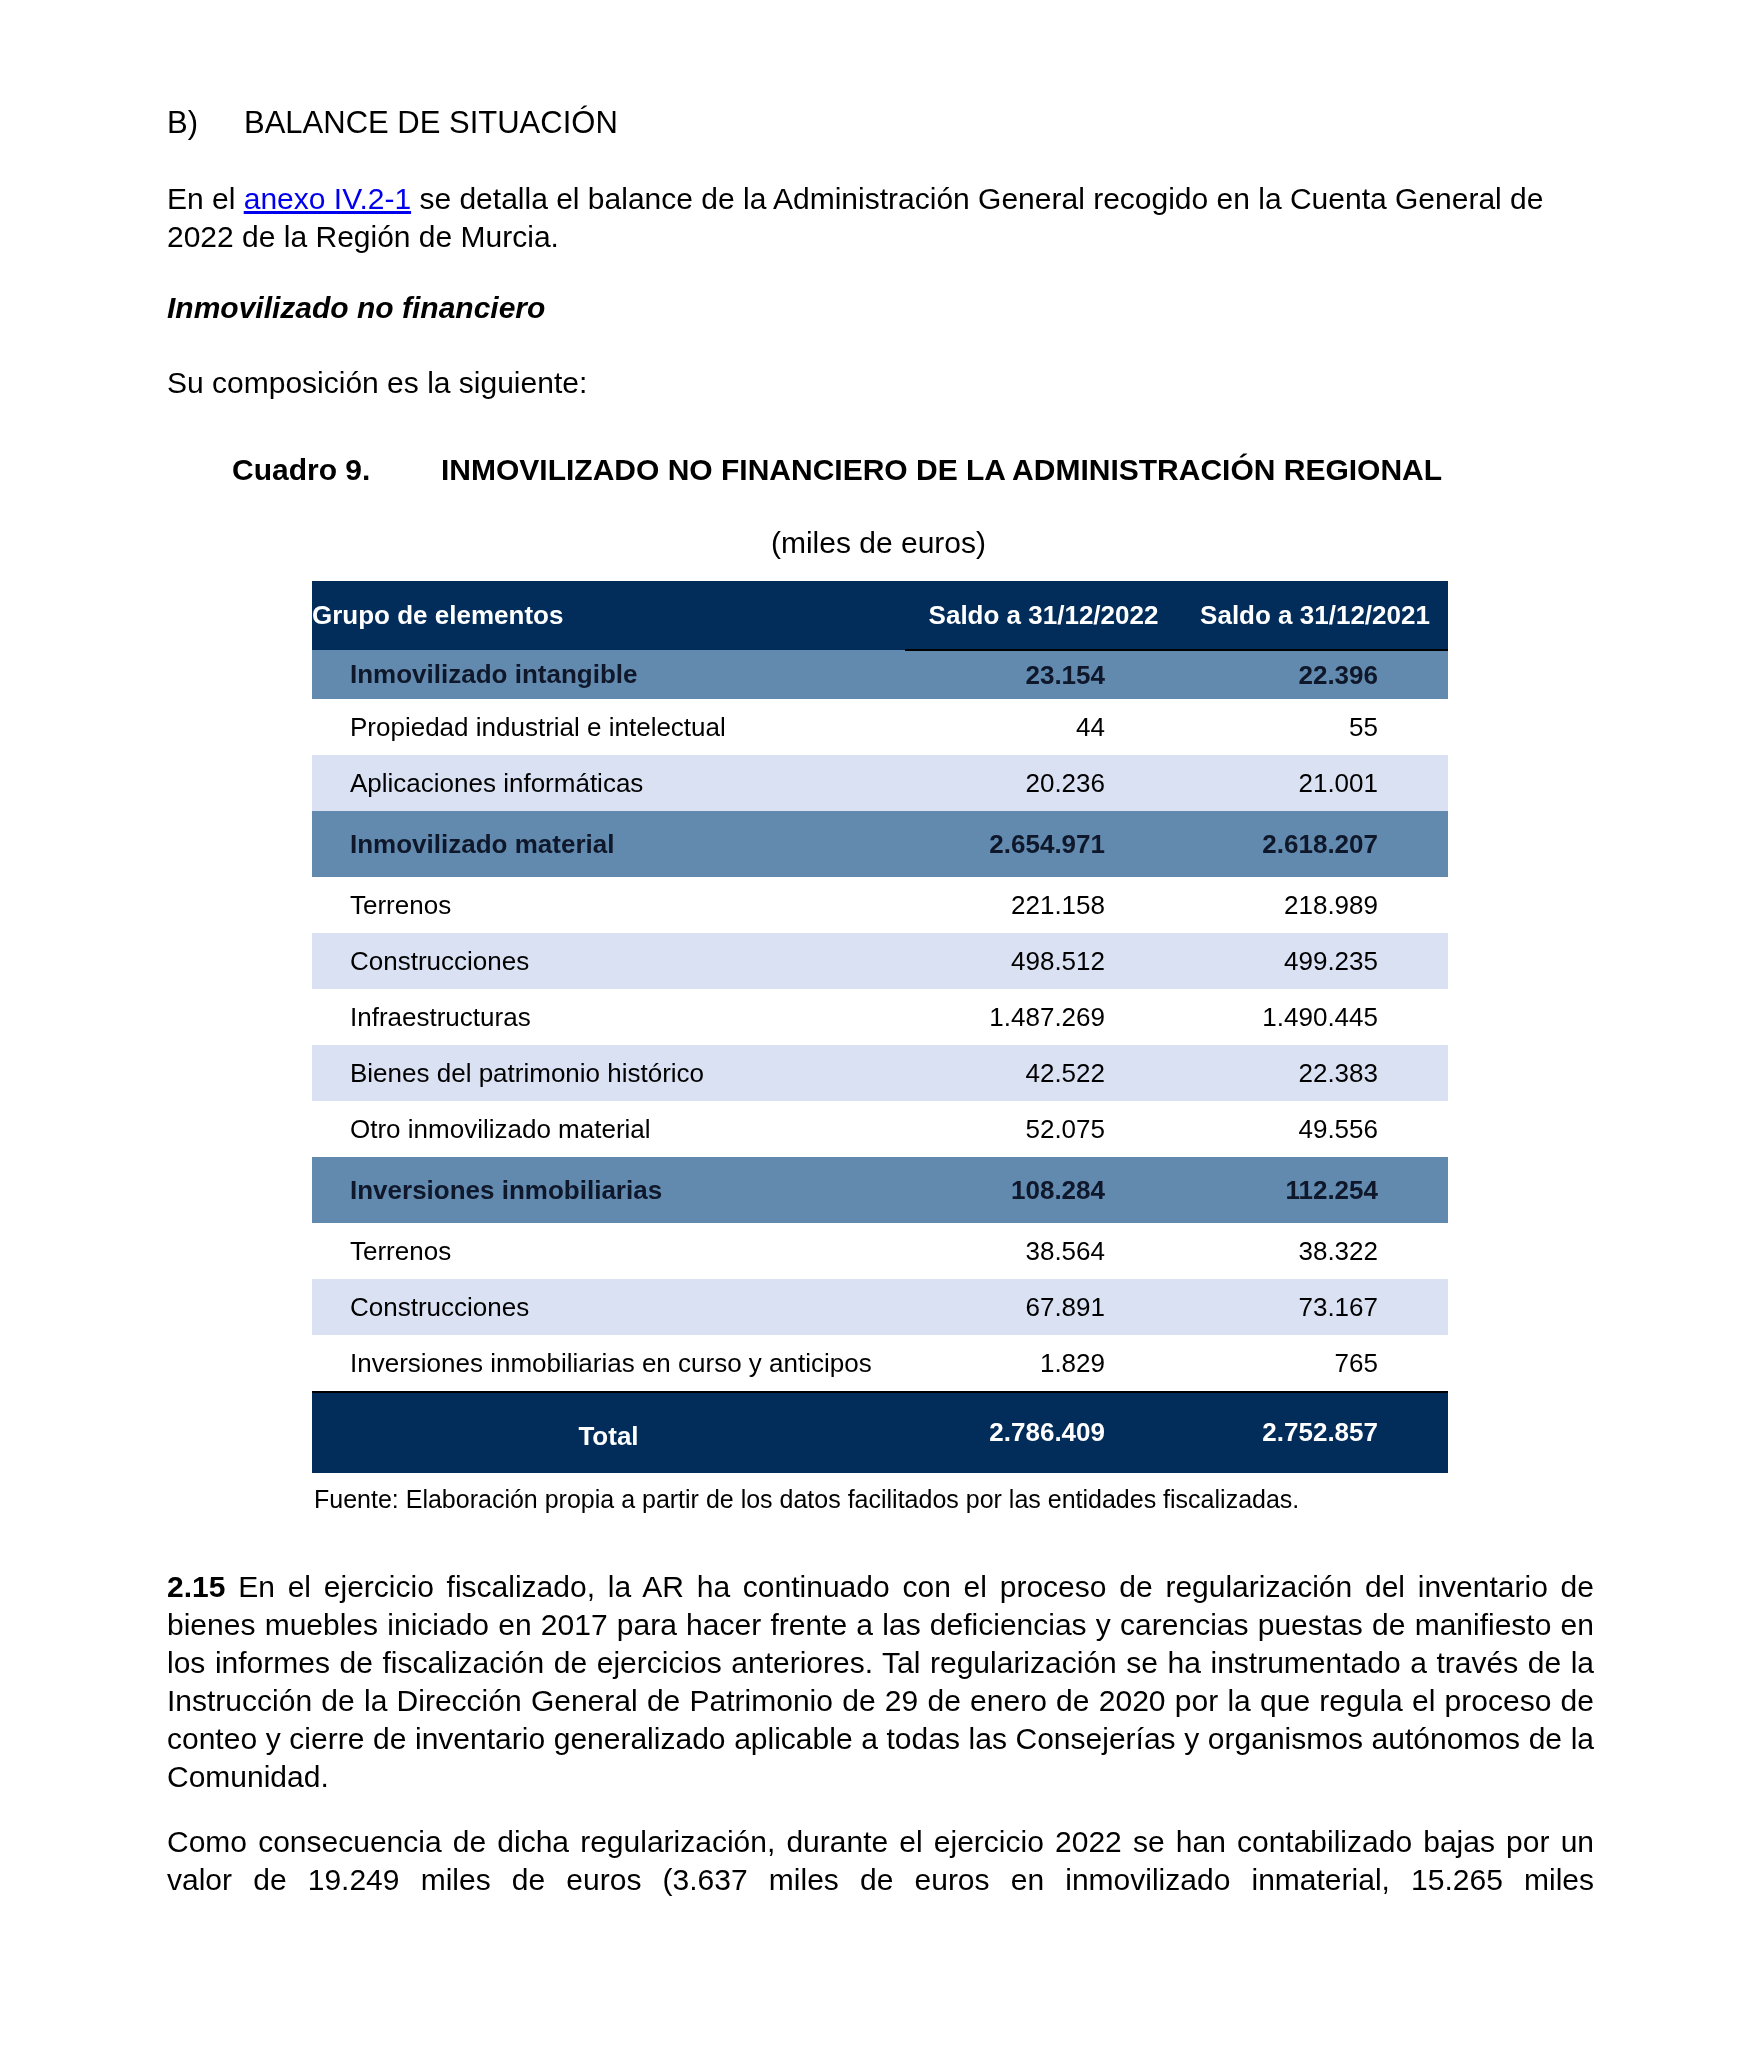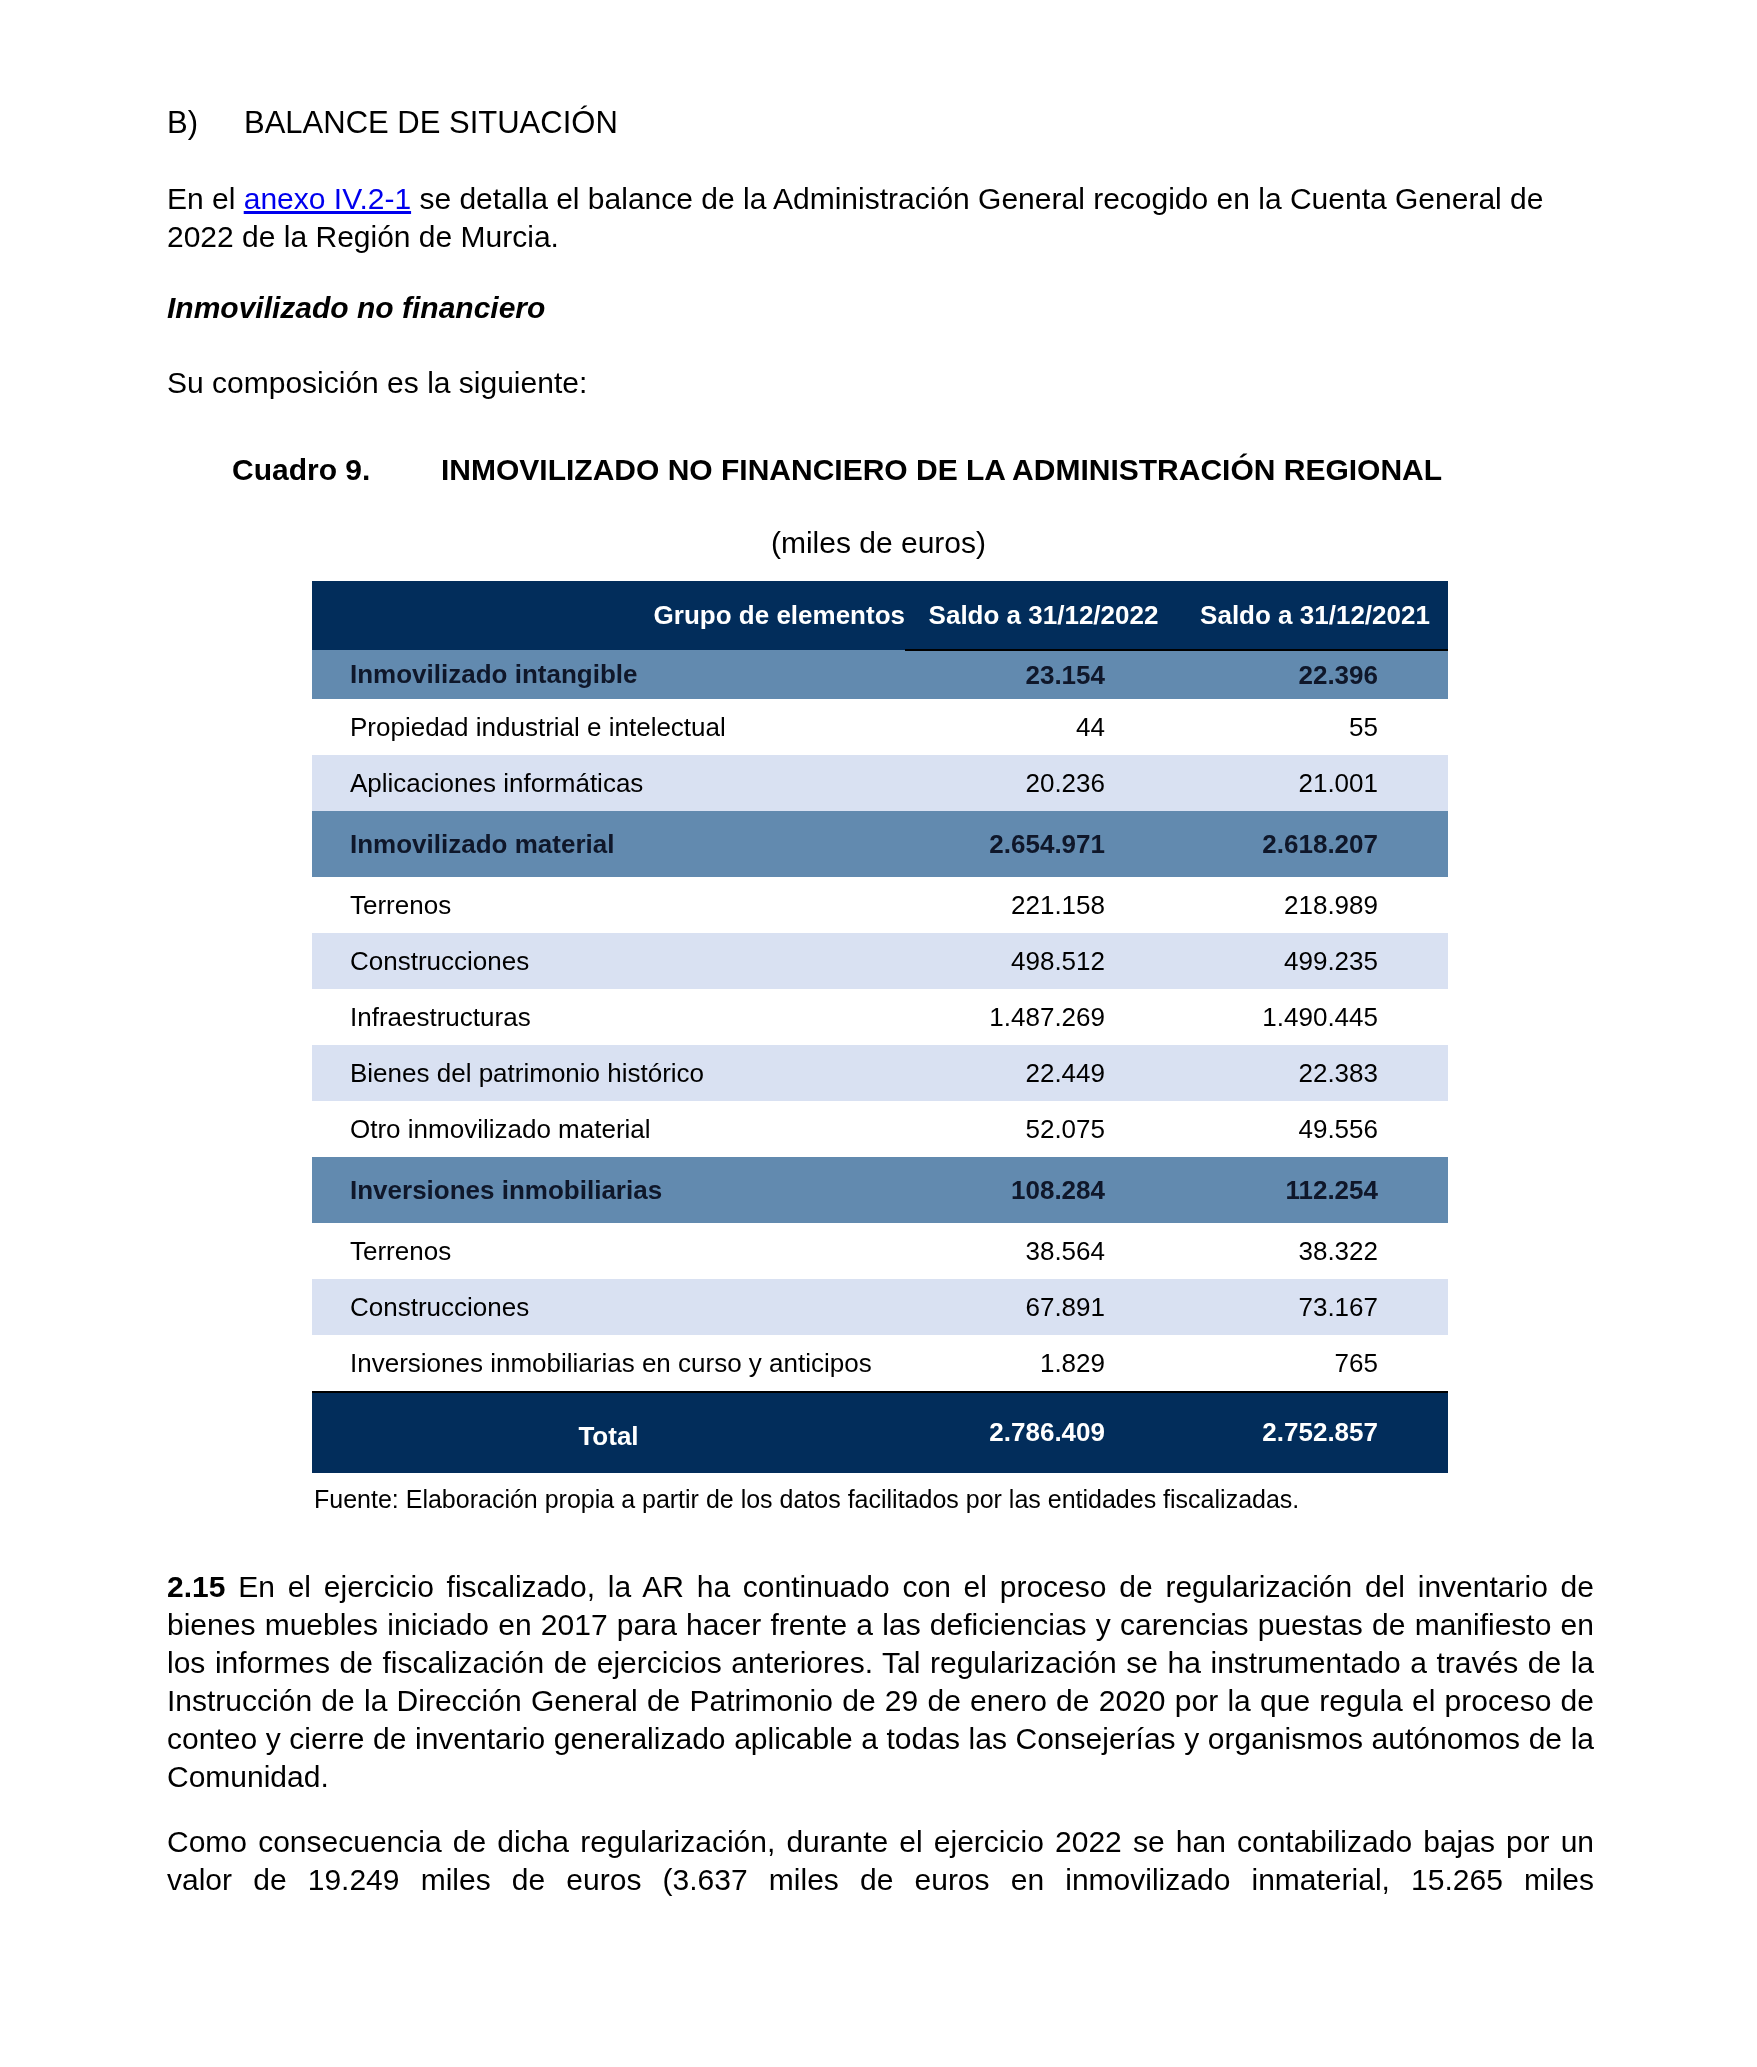--- a/index.html
+++ b/index.html
@@ -15,21 +15,21 @@
   .table-title { left: 232px; top: 453px; font-size: 30px; font-weight: bold; }
   .table-title .num { display: inline-block; width: 209px; }
   .units { left: 0; width: 1757px; text-align: center; top: 526px; font-size: 30px; }
 
   table.t { position: absolute; left: 312px; top: 581px; width: 1136px; border-collapse: collapse; font-size: 26px; }
   table.t td, table.t th { padding: 0; }
   table.t col.c1 { width: 593px; }
   table.t col.c2 { width: 277px; }
   table.t col.c3 { width: 266px; }
   tr.hdr th { background: #022d5b; color: #fff; font-weight: bold; height: 68px; font-size: 26px; }
-  tr.hdr th.lbl { text-align: right; }
+  tr.hdr th.lbl { text-align: left; }
   tr.hdr th.num { text-align: center; border-bottom: 2.5px solid #000; }
   tr.grp td { background: #628aaf; color: #0f172a; font-weight: bold; height: 48px; }
   tr.grp.tall td { height: 66px; }
   tr.row td { height: 56px; }
   tr.row.alt td { background: #d9e1f2; }
   td.lbl { padding-left: 38px !important; }
   td.num { text-align: right; padding-right: 77px !important; }
   td.num3 { text-align: right; padding-right: 70px !important; }
   tr.total td { background: #022d5b; color: #fff; font-weight: bold; height: 73px; border-top: 2.5px solid #000; }
   tr.total td.lbl { text-align: center; padding-left: 0 !important; padding-top: 6.6px !important; }
@@ -105,21 +105,21 @@
         <td class="num">498.512</td>
         <td class="num3">499.235</td>
       </tr>
       <tr class="row">
         <td class="lbl">Infraestructuras</td>
         <td class="num">1.487.269</td>
         <td class="num3">1.490.445</td>
       </tr>
       <tr class="row alt">
         <td class="lbl">Bienes del patrimonio histórico</td>
-        <td class="num">22.449</td>
+        <td class="num">42.522</td>
         <td class="num3">22.383</td>
       </tr>
       <tr class="row">
         <td class="lbl">Otro inmovilizado material</td>
         <td class="num">52.075</td>
         <td class="num3">49.556</td>
       </tr>
       <tr class="grp tall">
         <td class="lbl">Inversiones inmobiliarias</td>
         <td class="num">108.284</td>

